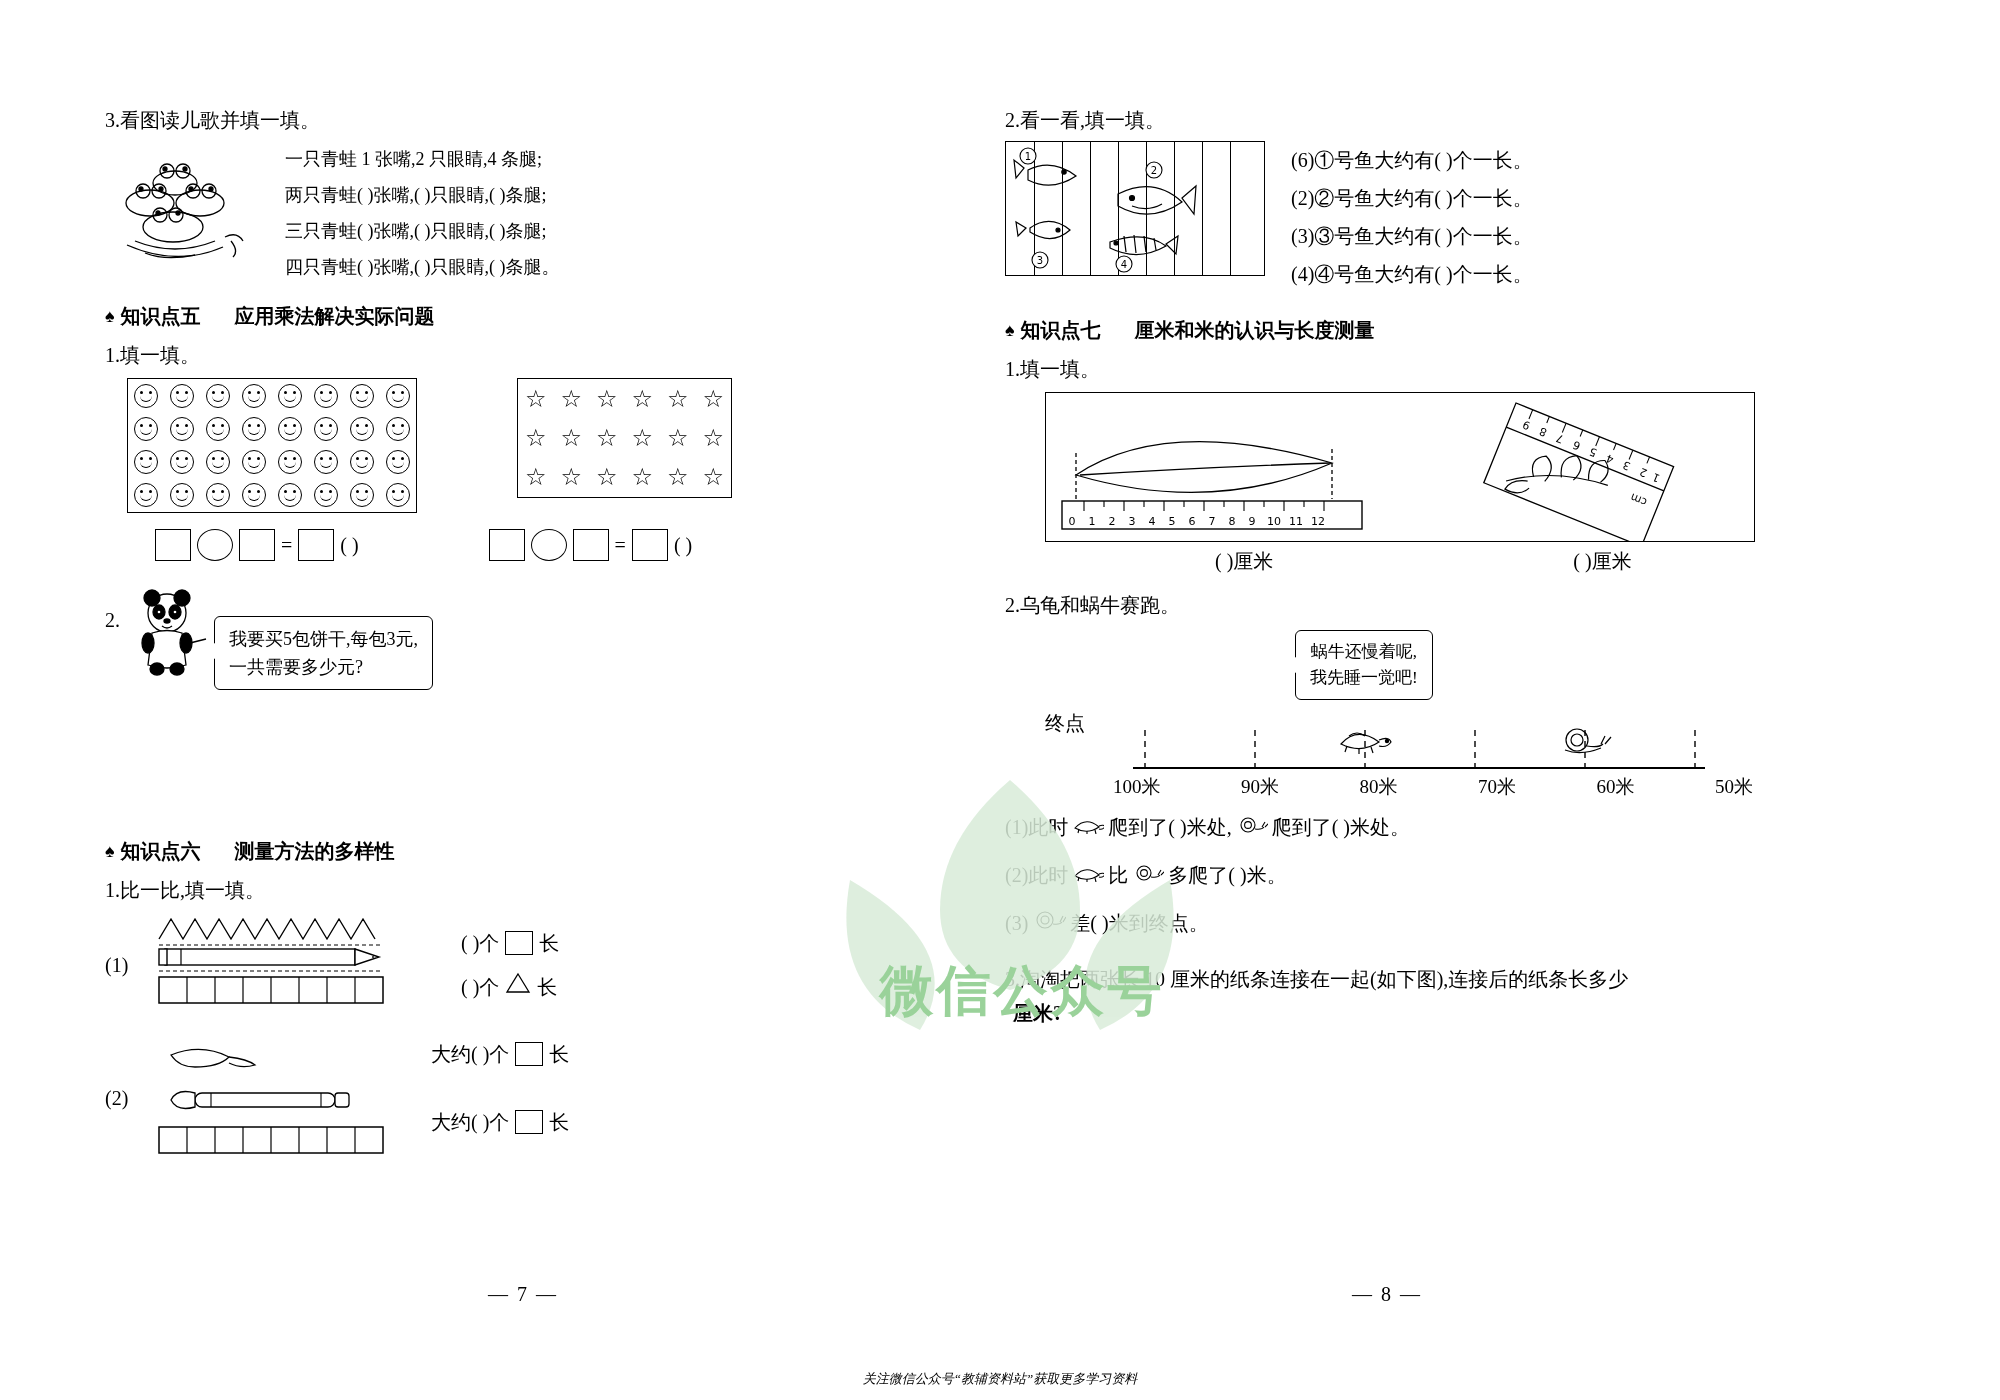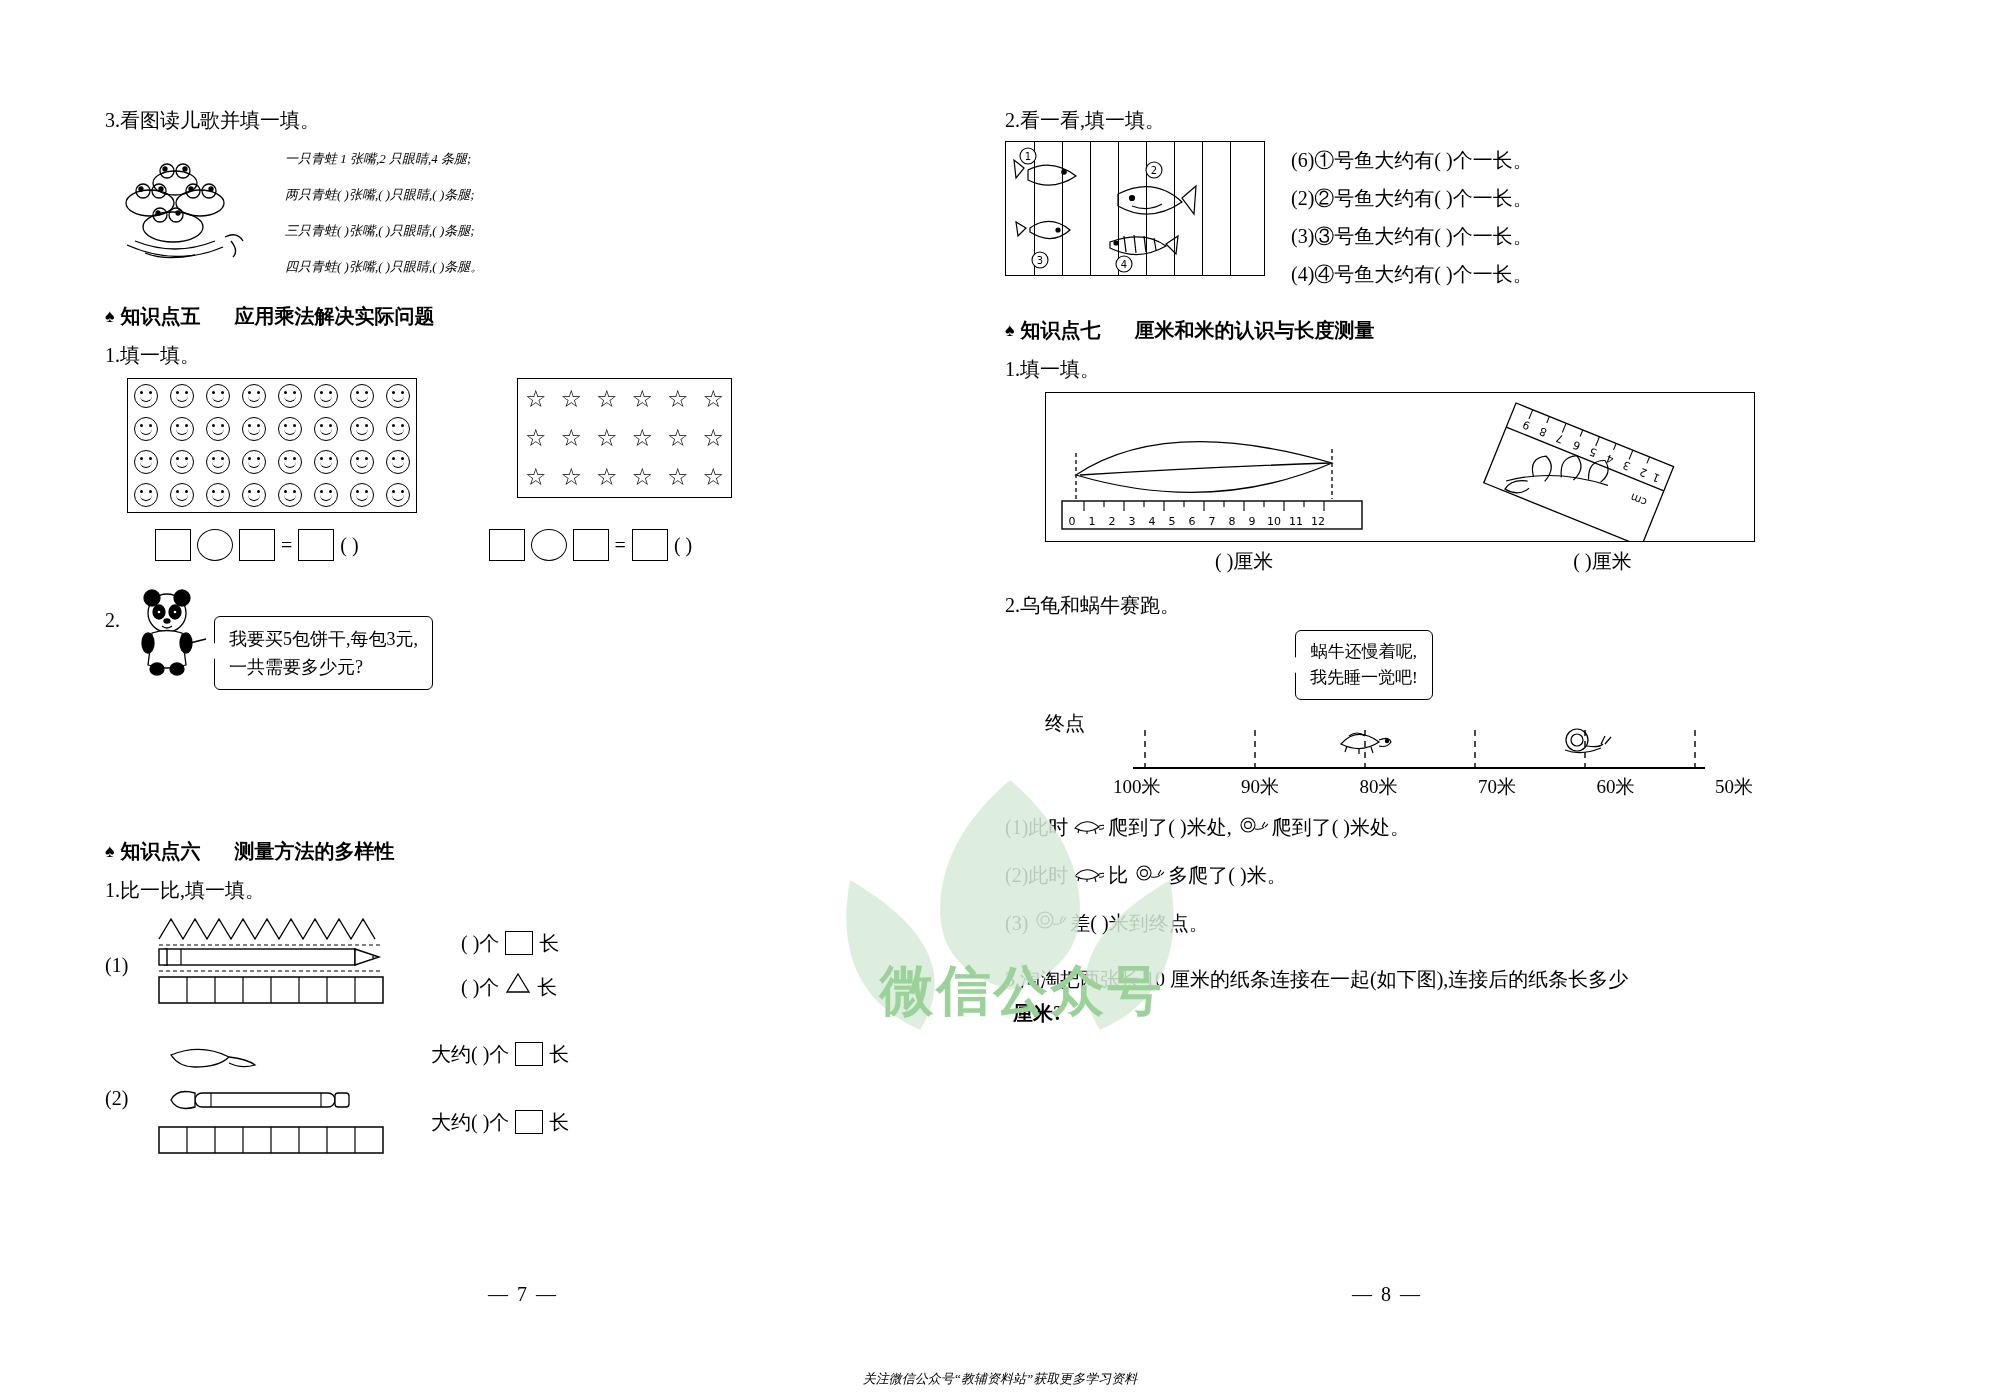--- a/index.html
+++ b/index.html
@@ -48,24 +48,23 @@
   }
   .kp-head .spade {
     font-size: 18px;
   }
   .kp-head .kp-gap { display:inline-block; width: 22px; }
   .sub-q {
     font-size: 20px;
     line-height: 30px;
   }
   .poem {
-    font-size: 13px;
+    font-size: 18px;
     line-height: 36px;
     white-space: nowrap;
-    font-style: italic;
   }
 
   
   .frog-box {
     width: 170px;
     height: 120px;
     position: relative;
   }
 
   

